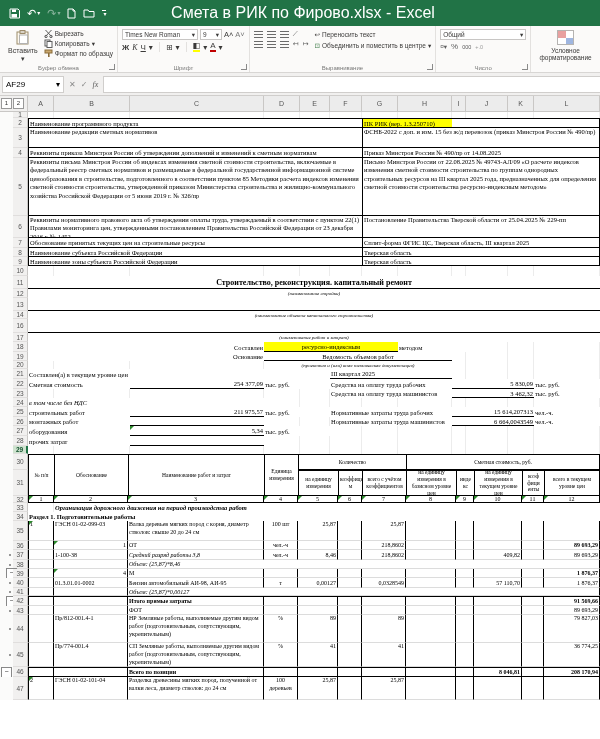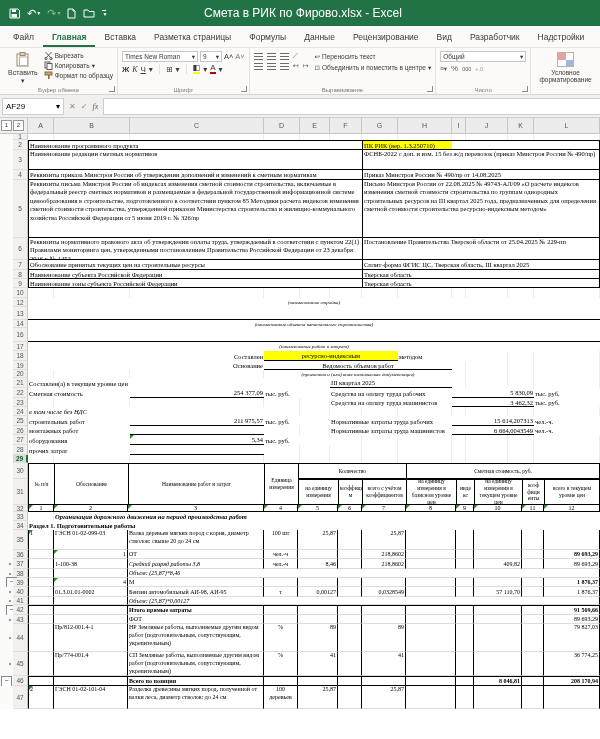--- a/index.html
+++ b/index.html
@@ -4,21 +4,21 @@
 <style>
   html,body{margin:0;padding:0;background:#fff;}
   #app{position:relative;width:600px;height:739px;overflow:hidden;background:#fff;
        font-family:"Liberation Sans","DejaVu Sans",sans-serif;-webkit-font-smoothing:antialiased;}
   
   .titlebar{height:26px;background:#217346;display:flex;align-items:center;position:relative;color:#fff;}
   .qat{display:flex;align-items:center;gap:7px;padding-left:9px;font-size:11px;}
   .qat .qbtn{display:inline-flex;align-items:center;line-height:1;cursor:default;}
   .qat .dis{opacity:.45;}
   .qat .dd{font-size:6px;margin-left:1px;}
-  .wtitle{position:absolute;left:6px;right:0;text-align:center;font-size:12px;color:#fff;pointer-events:none;}
+  .wtitle{position:absolute;left:6px;right:0;text-align:center;font-size:16px;color:#fff;pointer-events:none;}
   
   .tabs{height:21px;background:#fbfaf9;display:flex;align-items:stretch;padding-left:4px;border-bottom:1px solid #e8e6e4;}
   .tab{display:flex;align-items:center;padding:0 9px;font-size:8.5px;color:#3b3a39;white-space:nowrap;}
   .tab.on{color:#217346;font-weight:bold;box-shadow:inset 0 -2px 0 #217346;}
   
   .ribbon{height:46px;background:#fbfaf9;border-bottom:1px solid #d8d6d4;display:flex;font-size:7px;color:#3b3a39;}
   .rgroup{position:relative;display:flex;align-items:flex-start;padding:3px 4px 10px 4px;border-right:1px solid #e3e1df;}
   .glabel{position:absolute;left:0;right:0;bottom:1px;text-align:center;font-size:6px;color:#7a7a7a;}
   .dlg{position:absolute;right:2px;bottom:2px;width:5px;height:5px;border-right:1px solid #8a8a8a;border-bottom:1px solid #8a8a8a;}
   .bigbtn{display:flex;flex-direction:column;align-items:center;gap:1px;padding:1px 4px;font-size:7px;}
@@ -118,33 +118,20 @@
             <path d="M1 2h4l1 1.5h5V9H1z" fill="none" stroke="#fff" stroke-width="1"></path>
           </svg>
       </span>
       <span class="qbtn" style="border-top:1px solid #fff;">
           <span class="dd">▾</span>
         </span>
     </div>
     <div class="wtitle">Смета в РИК по Фирово.xlsx  -  Excel</div>
   </div>
 
-  <div class="tabs">
-    <span class="tab">Файл</span>
-    <span class="tab on">Главная</span>
-    <span class="tab">Вставка</span>
-    <span class="tab">Разметка страницы</span>
-    <span class="tab">Формулы</span>
-    <span class="tab">Данные</span>
-    <span class="tab">Рецензирование</span>
-    <span class="tab">Вид</span>
-    <span class="tab">Разработчик</span>
-    <span class="tab">Надстройки</span>
-    <span class="tab">Справка</span>
-  </div>
 
   <div class="ribbon">
 
     <div class="rgroup">
       <div class="bigbtn">
         <span>
           <svg width="13" height="15" viewBox="0 0 13 15">
               <rect x="1" y="2" width="11" height="12" fill="#fdf8ef" stroke="#9c8b6a"></rect>
               <rect x="4" y="0.5" width="5" height="3" fill="#d9d2c5" stroke="#9c8b6a"></rect>
               <rect x="3.5" y="5" width="8" height="8.5" fill="#fff" stroke="#b3b3b3"></rect>
@@ -424,20 +411,27 @@
         <div class="cell gl" style="width: 36px;"></div>
         <div class="cell gl" style="width: 30px;"></div>
         <div class="cell gl" style="width: 32px;"></div>
         <div class="cell gl" style="width: 36px;"></div>
         <div class="cell gl" style="width: 54px;"></div>
         <div class="cell gl" style="width: 14px;"></div>
         <div class="cell gl" style="width: 42px;"></div>
         <div class="cell gl" style="width: 26px;"></div>
         <div class="cell gl" style="width: 66px;"></div>
       </div>
+      <div class="grow" style="height: 13px;">
+        <div class="gut"></div>
+        <div class="rhdr">11</div>
+        <div class="cell ctr b f8 bb first" style="width: 572px;">
+          <span class="ct">Строительство, реконструкция. капитальный ремонт</span>
+        </div>
+      </div>
       <div class="grow" style="height: 9px;">
         <div class="gut"></div>
         <div class="rhdr">12</div>
         <div class="cell ctr i f5 first" style="width: 572px;">
           <span class="ct">(наименование стройки)</span>
         </div>
       </div>
       <div class="grow" style="height: 13px;">
         <div class="gut"></div>
         <div class="rhdr">13</div>

